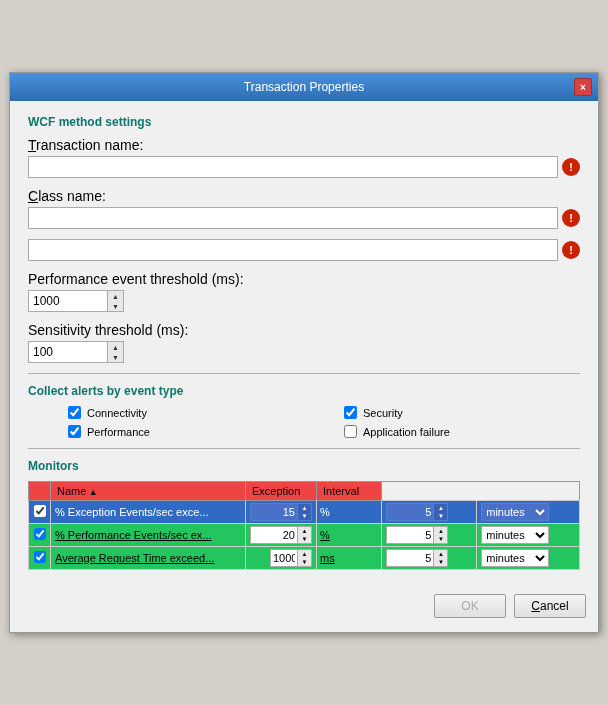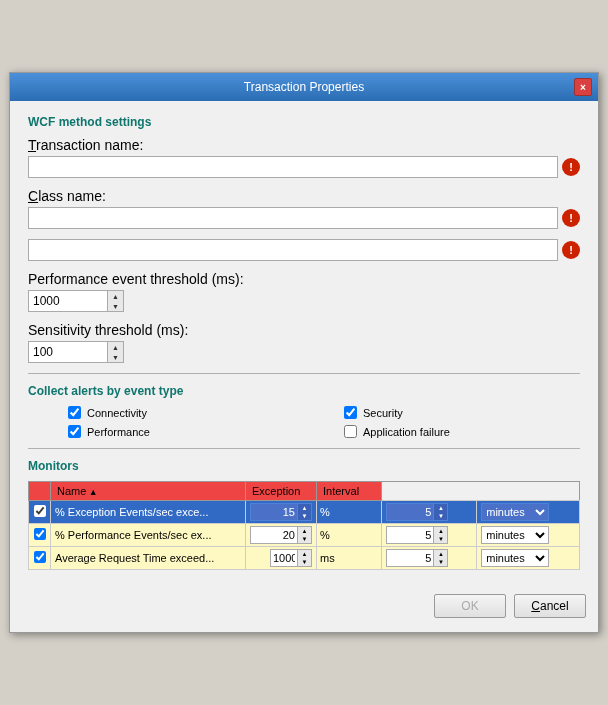--- a/index.html
+++ b/index.html
@@ -177,21 +177,22 @@
       border: 1px solid #ccc;
       padding: 2px 4px;
       vertical-align: middle;
       margin-left: 43px;
     }
     .row-highlight {
       background: #316ac5;
       color: white;
     }
     .row-normal {
-      background: #fef9c3;
+      background: #22c55e;
+      text-decoration: underline;
     }
     .td-name { width: 195px; overflow: hidden; text-overflow: ellipsis; white-space: nowrap; max-width: 195px; }
     .td-threshold { width: 70px; text-align: right; }
     .mini-spinner {
       display: inline-flex;
       align-items: center;
     }
     .mini-spin-input {
       width: 48px;
       height: 18px;

